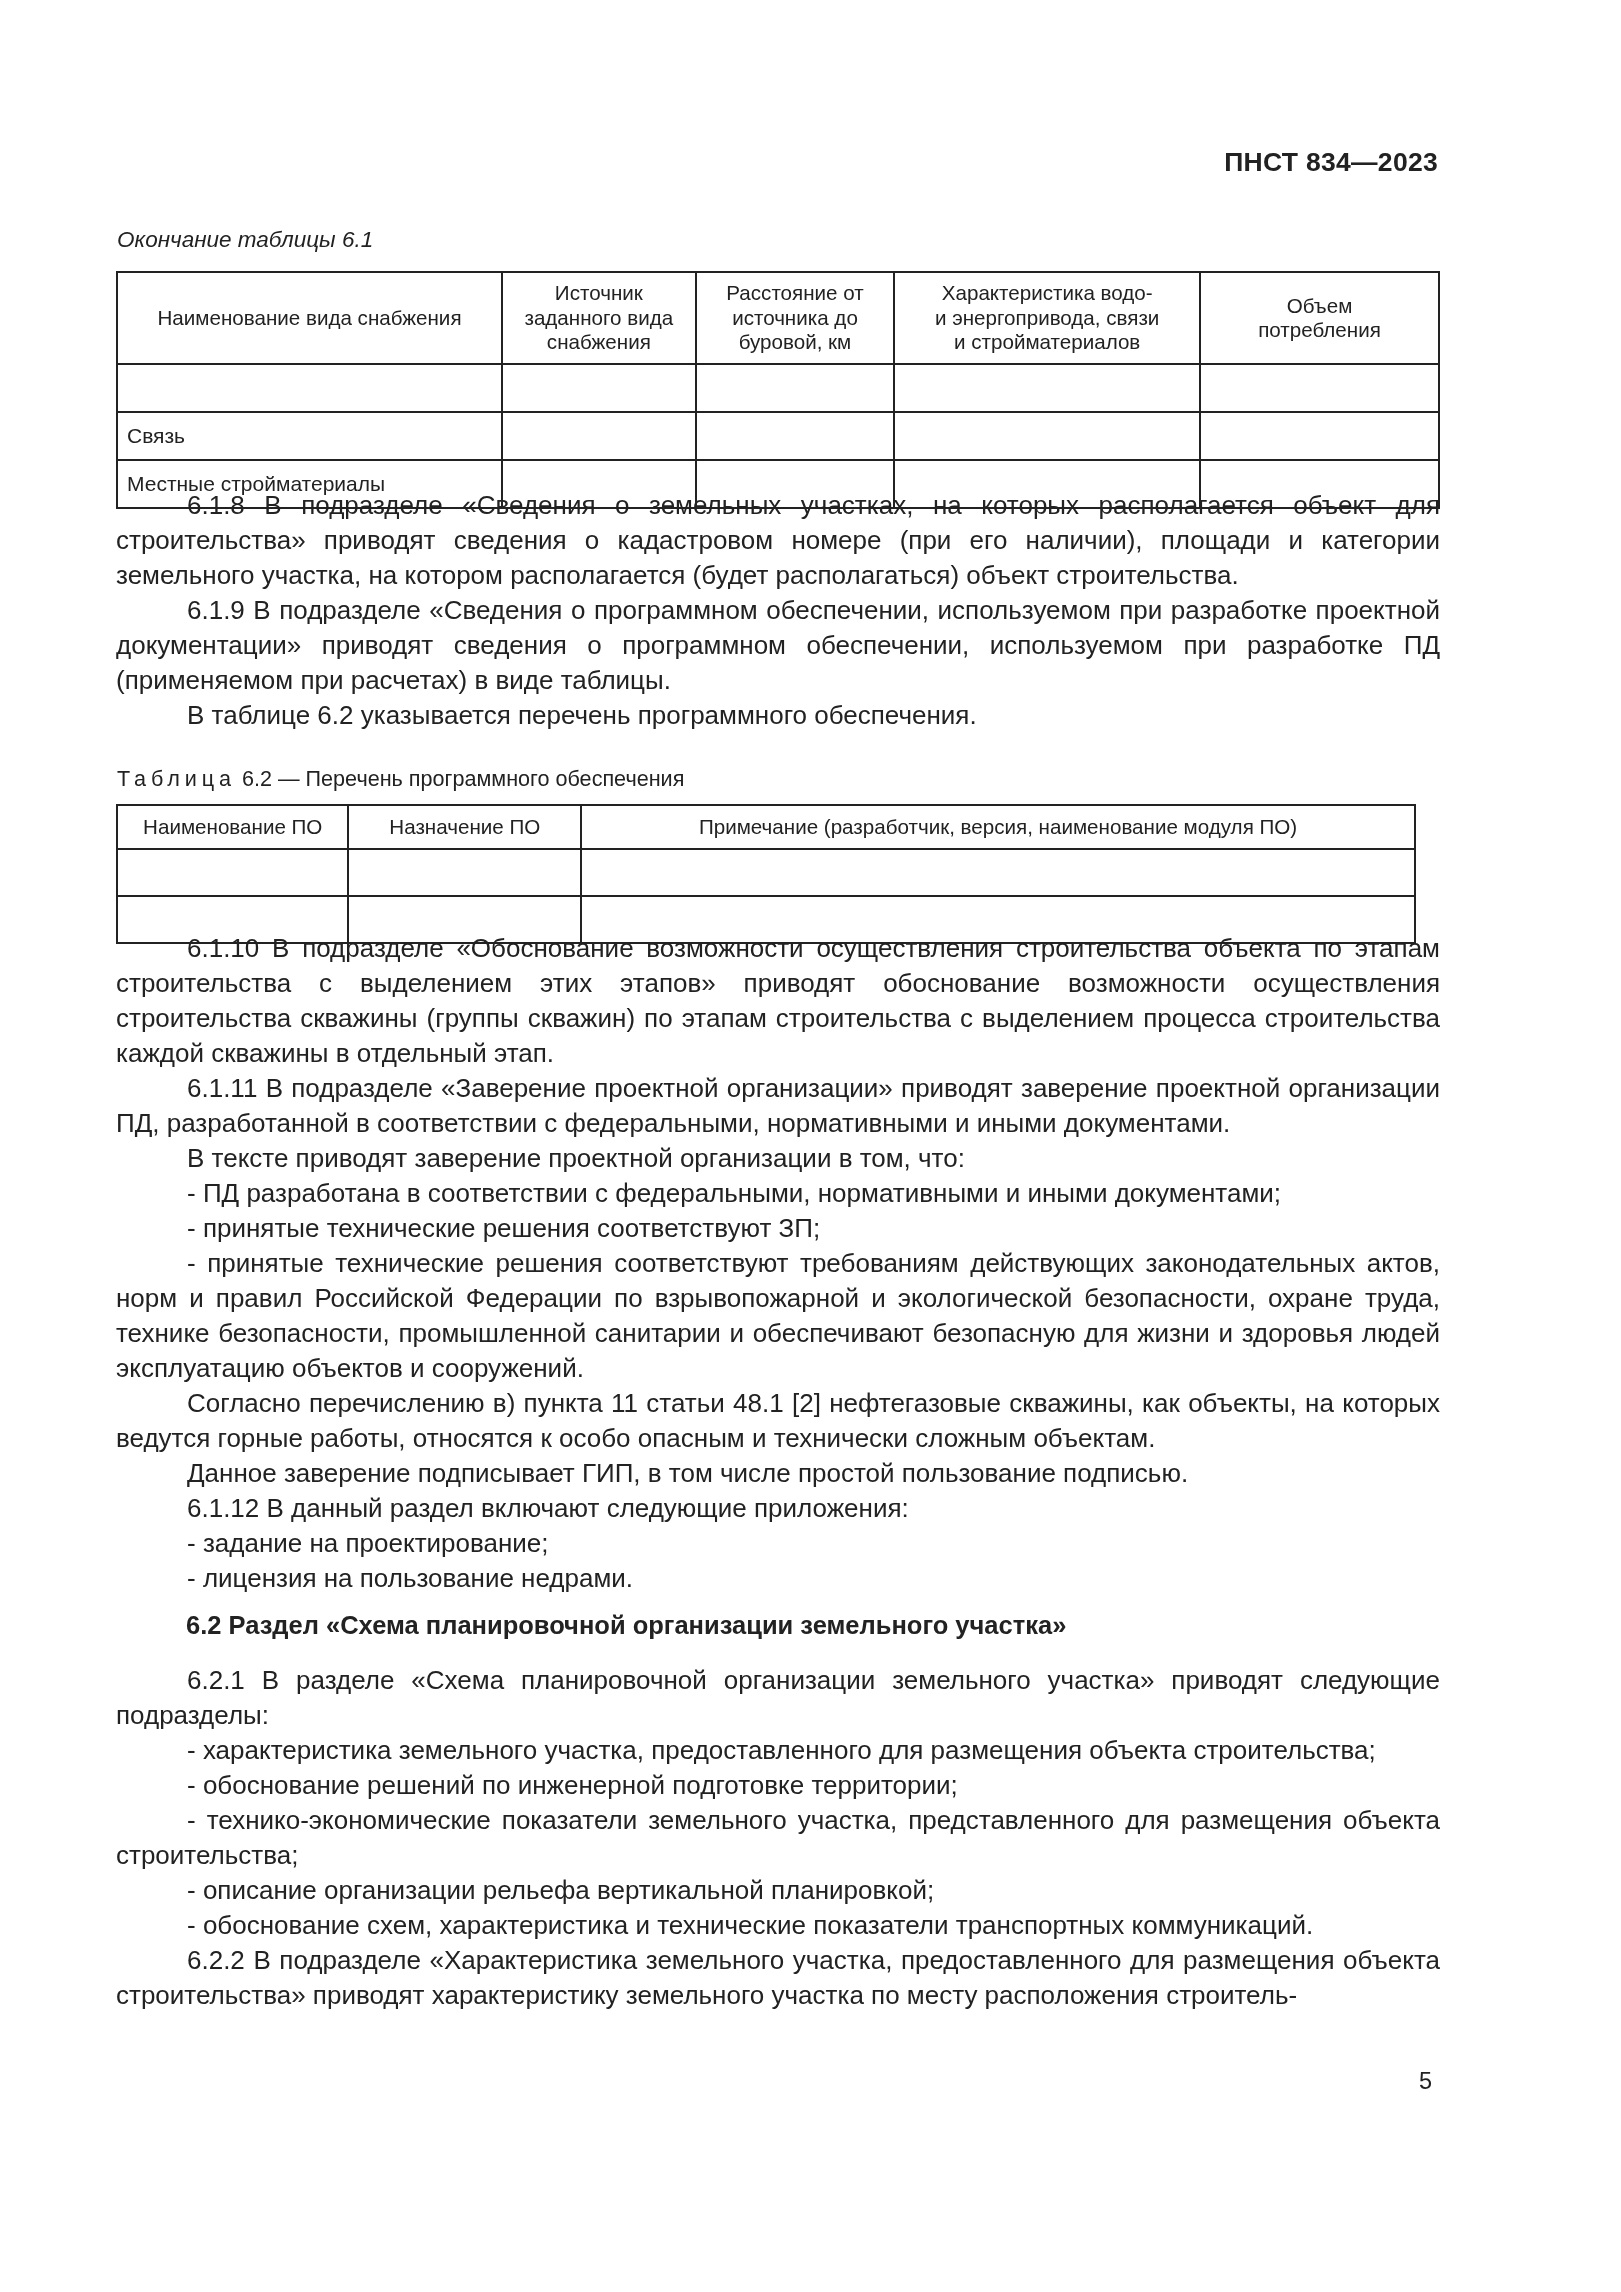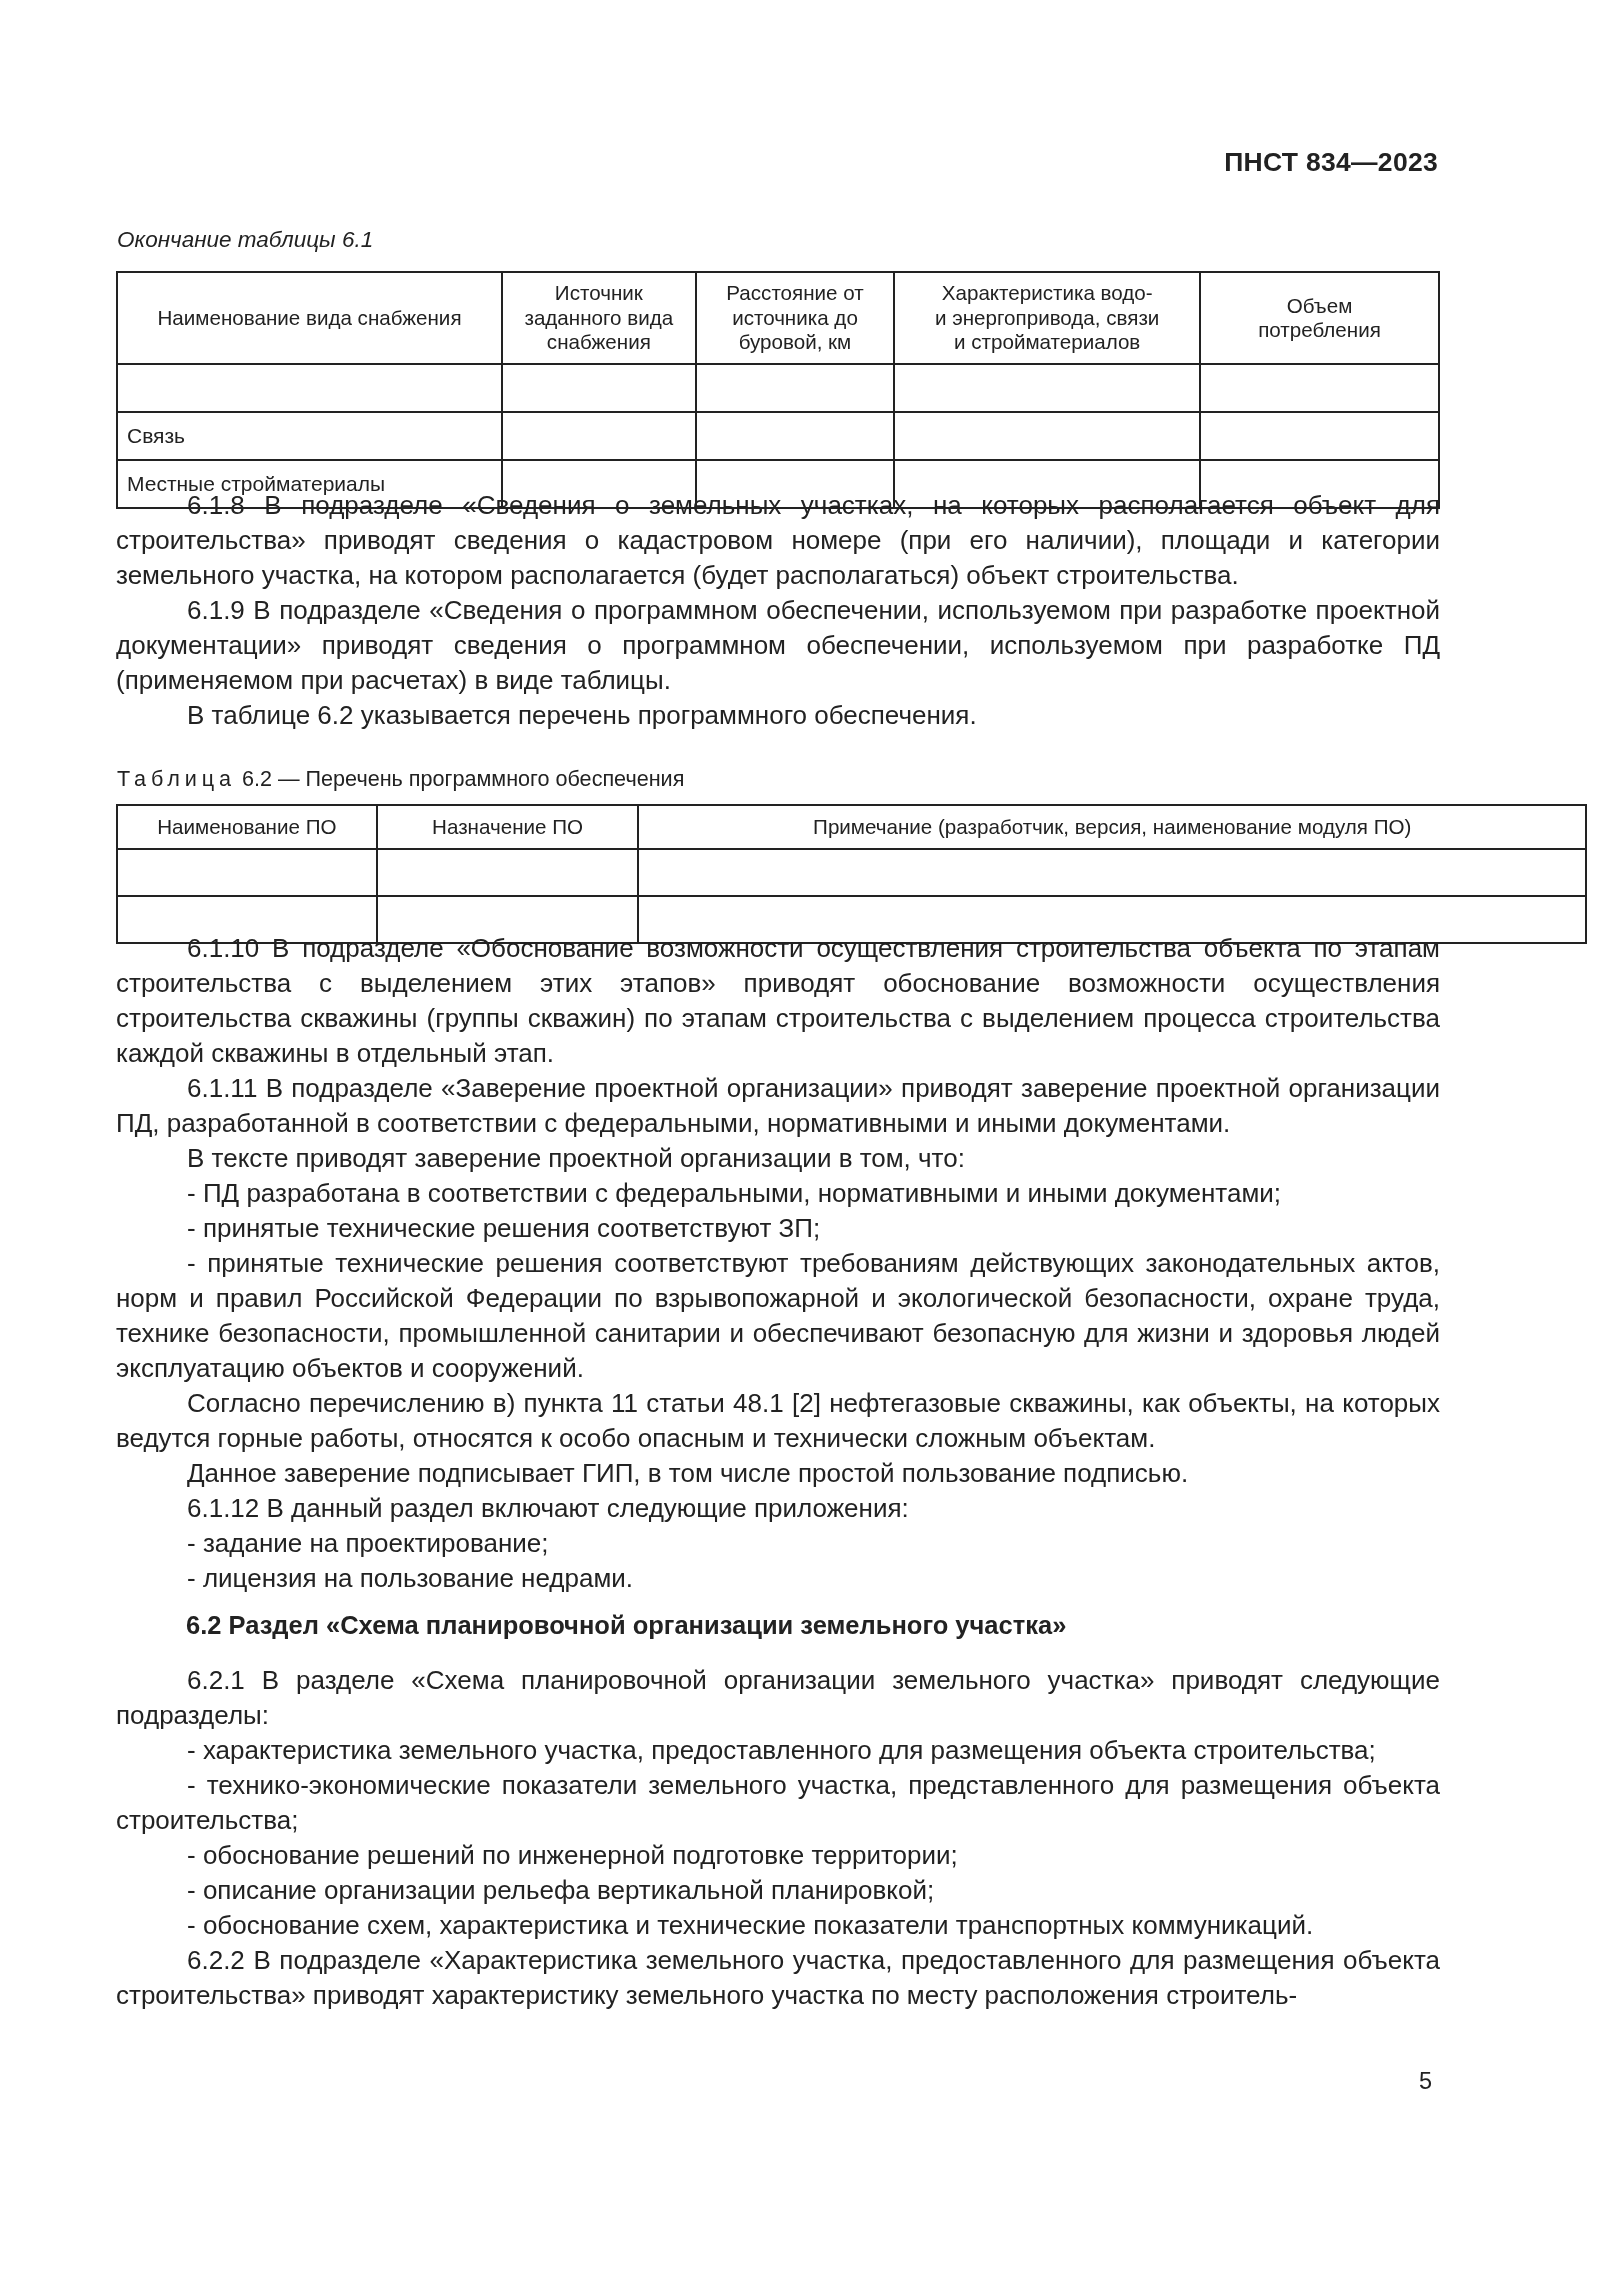--- a/index.html
+++ b/index.html
@@ -8,21 +8,21 @@
   .abs { position:absolute; }
   #doc-code { top:147px; right:183px; font-weight:bold; font-size:26.5px; letter-spacing:0.3px; }
   #t61-caption { top:227px; left:117px; font-style:italic; font-size:22.5px; }
   table.gost { position:absolute; border-collapse:collapse; font-size:20.6px; color:#222; }
   table.gost td, table.gost th { border:2px solid #222; padding:0; font-weight:normal; }
   table.gost th { text-align:center; line-height:24.5px; }
   table.gost tr.sep td { height:0; padding:0; border-top:2px solid #222; border-bottom:none; border-left:2px solid #222; border-right:2px solid #222; }
   #table61 { top:271px; left:116px; width:1324px; }
   #table61 th { height:90px; }
   #table61 td { height:46px; font-size:21px; padding-left:9px; }
-  #table62 { top:804px; left:116px; width:1471px; }
+  #table62 { top:804px; left:116px; width:1300px; }
   #table62 th { height:42px; }
   #table62 td { height:45px; }
   .body-text { position:absolute; left:116px; width:1324px; font-size:26px; line-height:35px; text-align:justify; }
   .p { margin:0; text-indent:71px; }
   .li { margin:0; text-indent:71px; }
   #t62-caption { top:766px; left:117px; font-size:21.6px; }
   #t62-caption .sp { letter-spacing:4.9px; }
   #block1 { top:488px; }
   #block2 { top:931px; }
   #heading62 { position:absolute; top:1611px; left:186px; font-weight:bold; font-size:25.5px; }
@@ -121,21 +121,21 @@
   <p class="p">6.1.12  В данный раздел включают следующие приложения:</p>
   <p class="li">- задание на проектирование;</p>
   <p class="li">- лицензия на пользование недрами.</p>
 </div>
 
 <div id="heading62">6.2  Раздел «Схема планировочной организации земельного участка»</div>
 
 <div id="block3" class="body-text">
   <p class="p">6.2.1  В разделе «Схема планировочной организации земельного участка» приводят следующие подразделы:</p>
   <p class="li">- характеристика земельного участка, предоставленного для размещения объекта строительства;</p>
+  <p class="li">- обоснование решений по инженерной подготовке территории;</p>
   <p class="li">- технико-экономические показатели земельного участка, представленного для размещения объекта строительства;</p>
-  <p class="li">- обоснование решений по инженерной подготовке территории;</p>
   <p class="li">- описание организации рельефа вертикальной планировкой;</p>
   <p class="li">- обоснование схем, характеристика и технические показатели транспортных коммуникаций.</p>
   <p class="p">6.2.2  В подразделе «Характеристика земельного участка, предоставленного для размещения объекта строительства» приводят характеристику земельного участка по месту расположения строитель-</p>
 </div>
 
 <div id="page-num" class="abs">5</div>
 
 
 </body></html>

